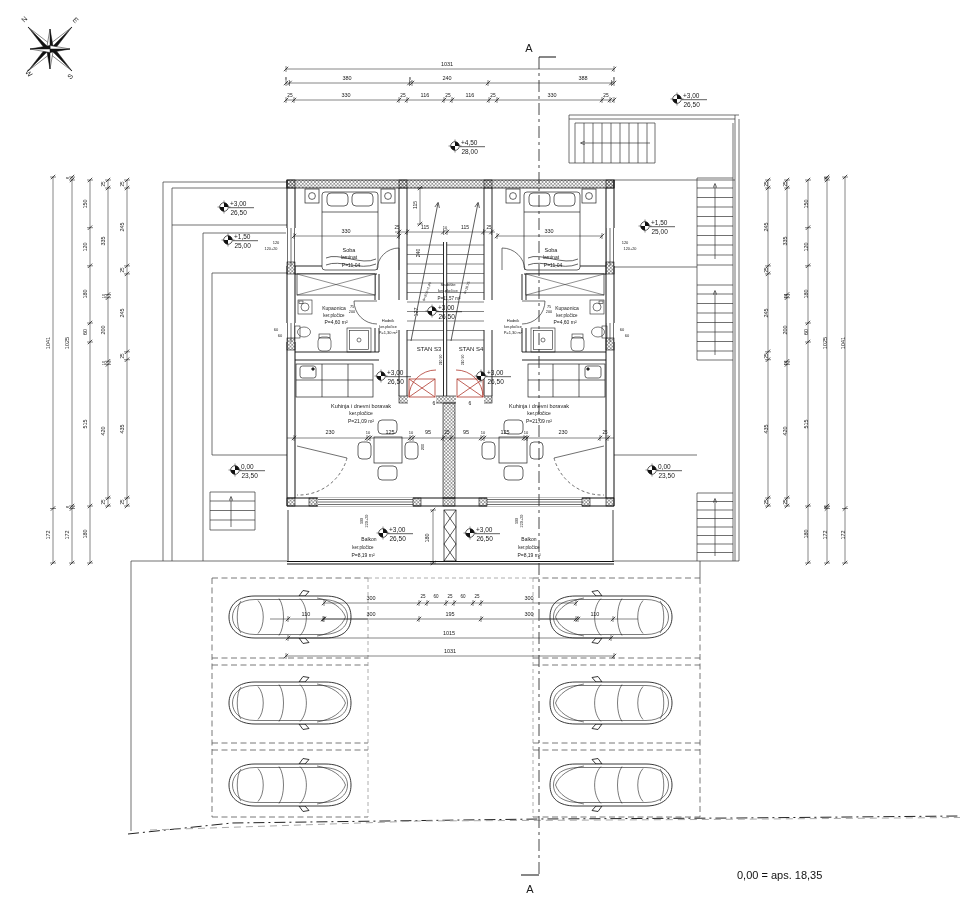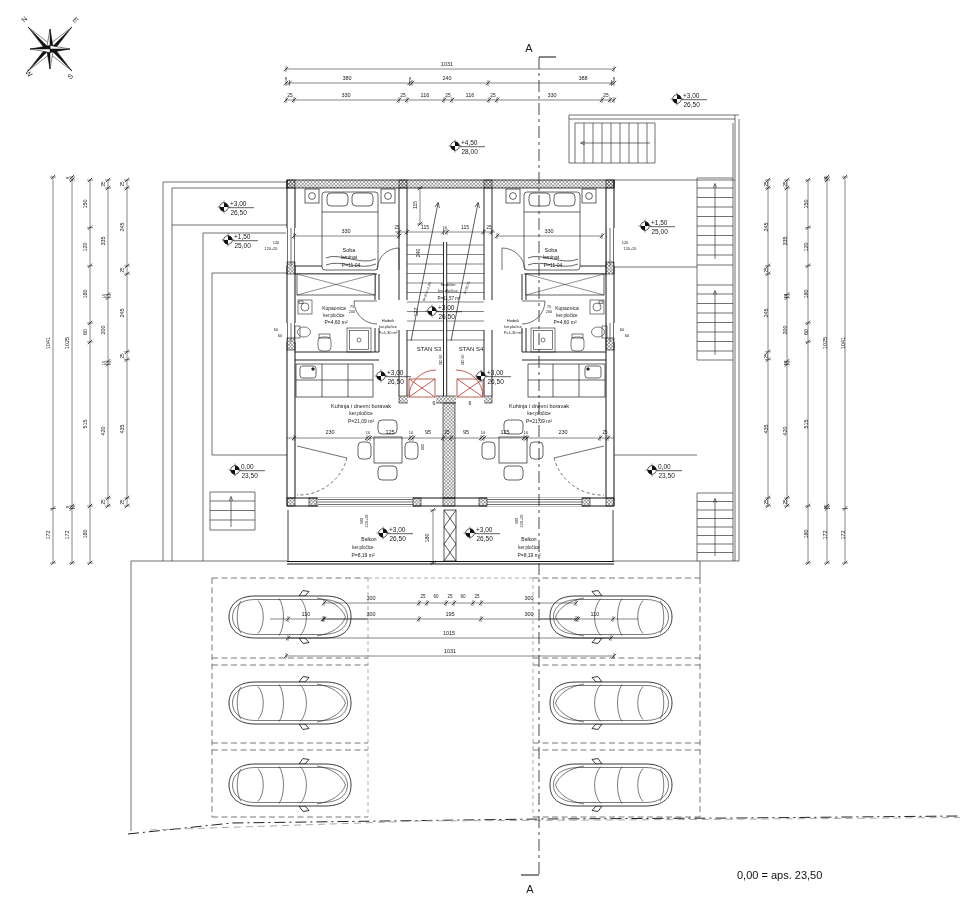--- a/index.html
+++ b/index.html
@@ -818,14 +818,14 @@
         <text x="529" y="557" font-size="5" fill="#1a1a1a" text-anchor="middle">P=8,19 m²</text>
         <text x="429" y="351" font-size="6" fill="#b03a2e" text-anchor="middle">STAN S3</text>
         <text x="471" y="351" font-size="6" fill="#b03a2e" text-anchor="middle">STAN S4</text>
         <text x="442" y="360" font-size="3.5" fill="#b03a2e" text-anchor="middle" transform="rotate(-90 442 360)">210  90</text>
         <text x="464" y="360" font-size="3.5" fill="#b03a2e" text-anchor="middle" transform="rotate(-90 464 360)">210  90</text>
         <text x="434" y="405" font-size="5" fill="#b03a2e" text-anchor="middle">6</text>
         <text x="470" y="405" font-size="5" fill="#b03a2e" text-anchor="middle">6</text>
       </g>
 </svg>
 
-<div class="note">0,00 = aps. 23,50</div>
+<div class="note">0,00 = aps. 18,35</div>
 </div>
 
 </body></html>

